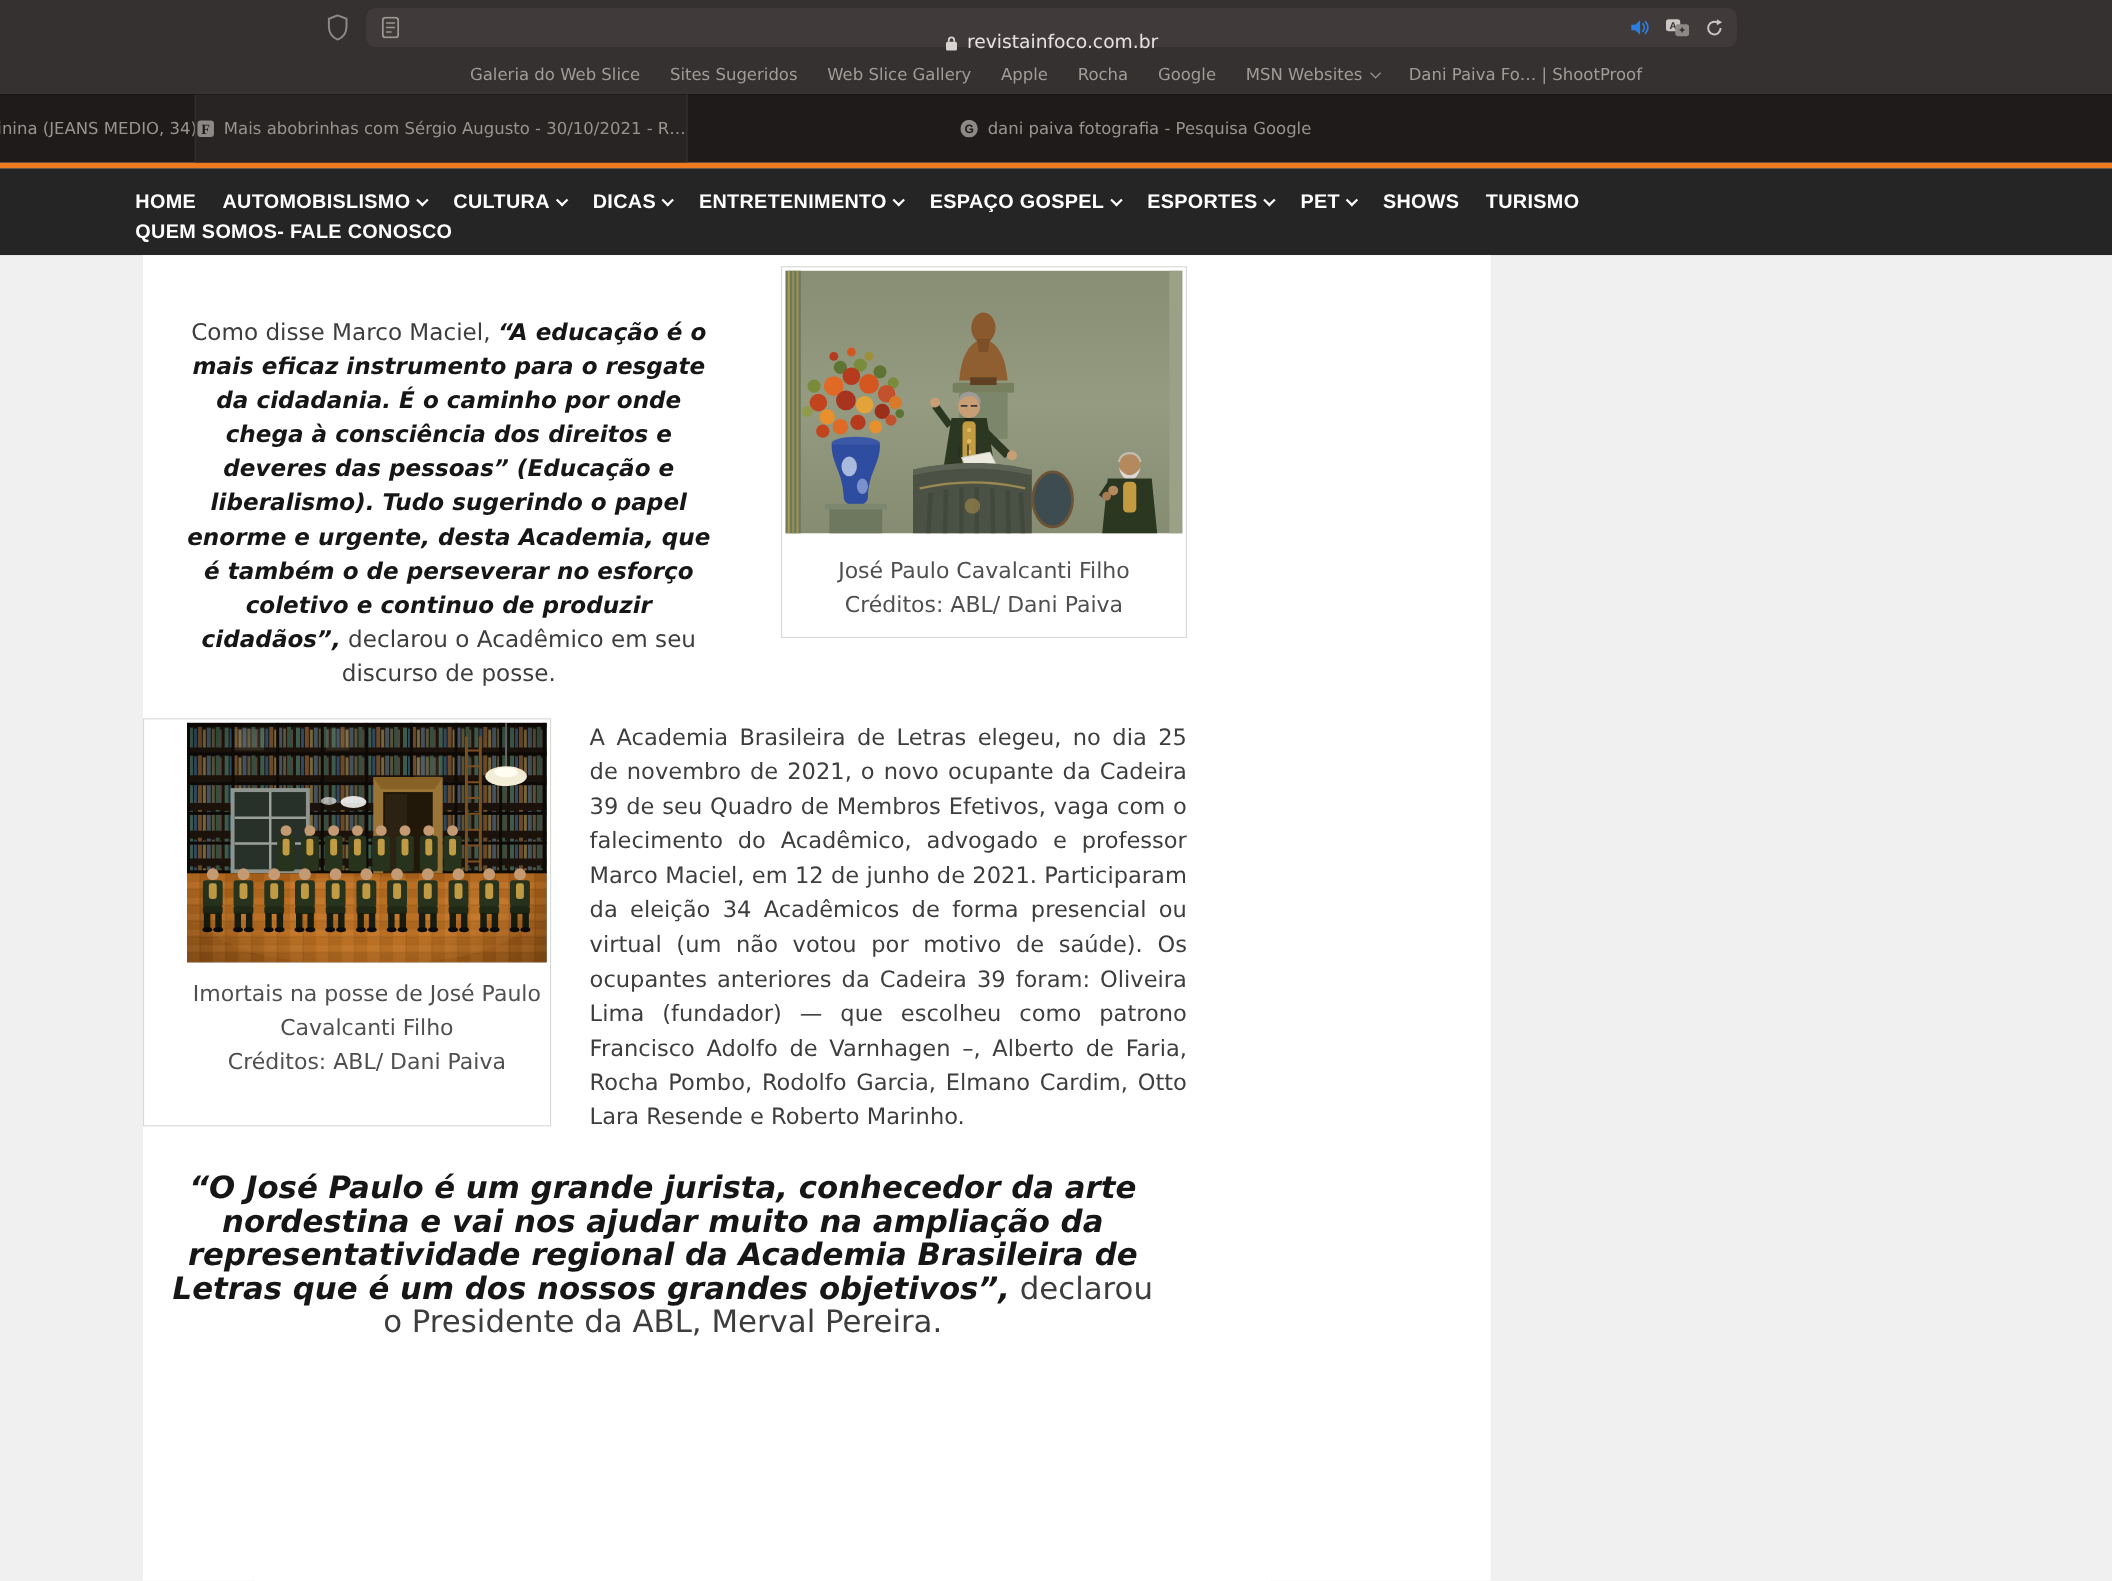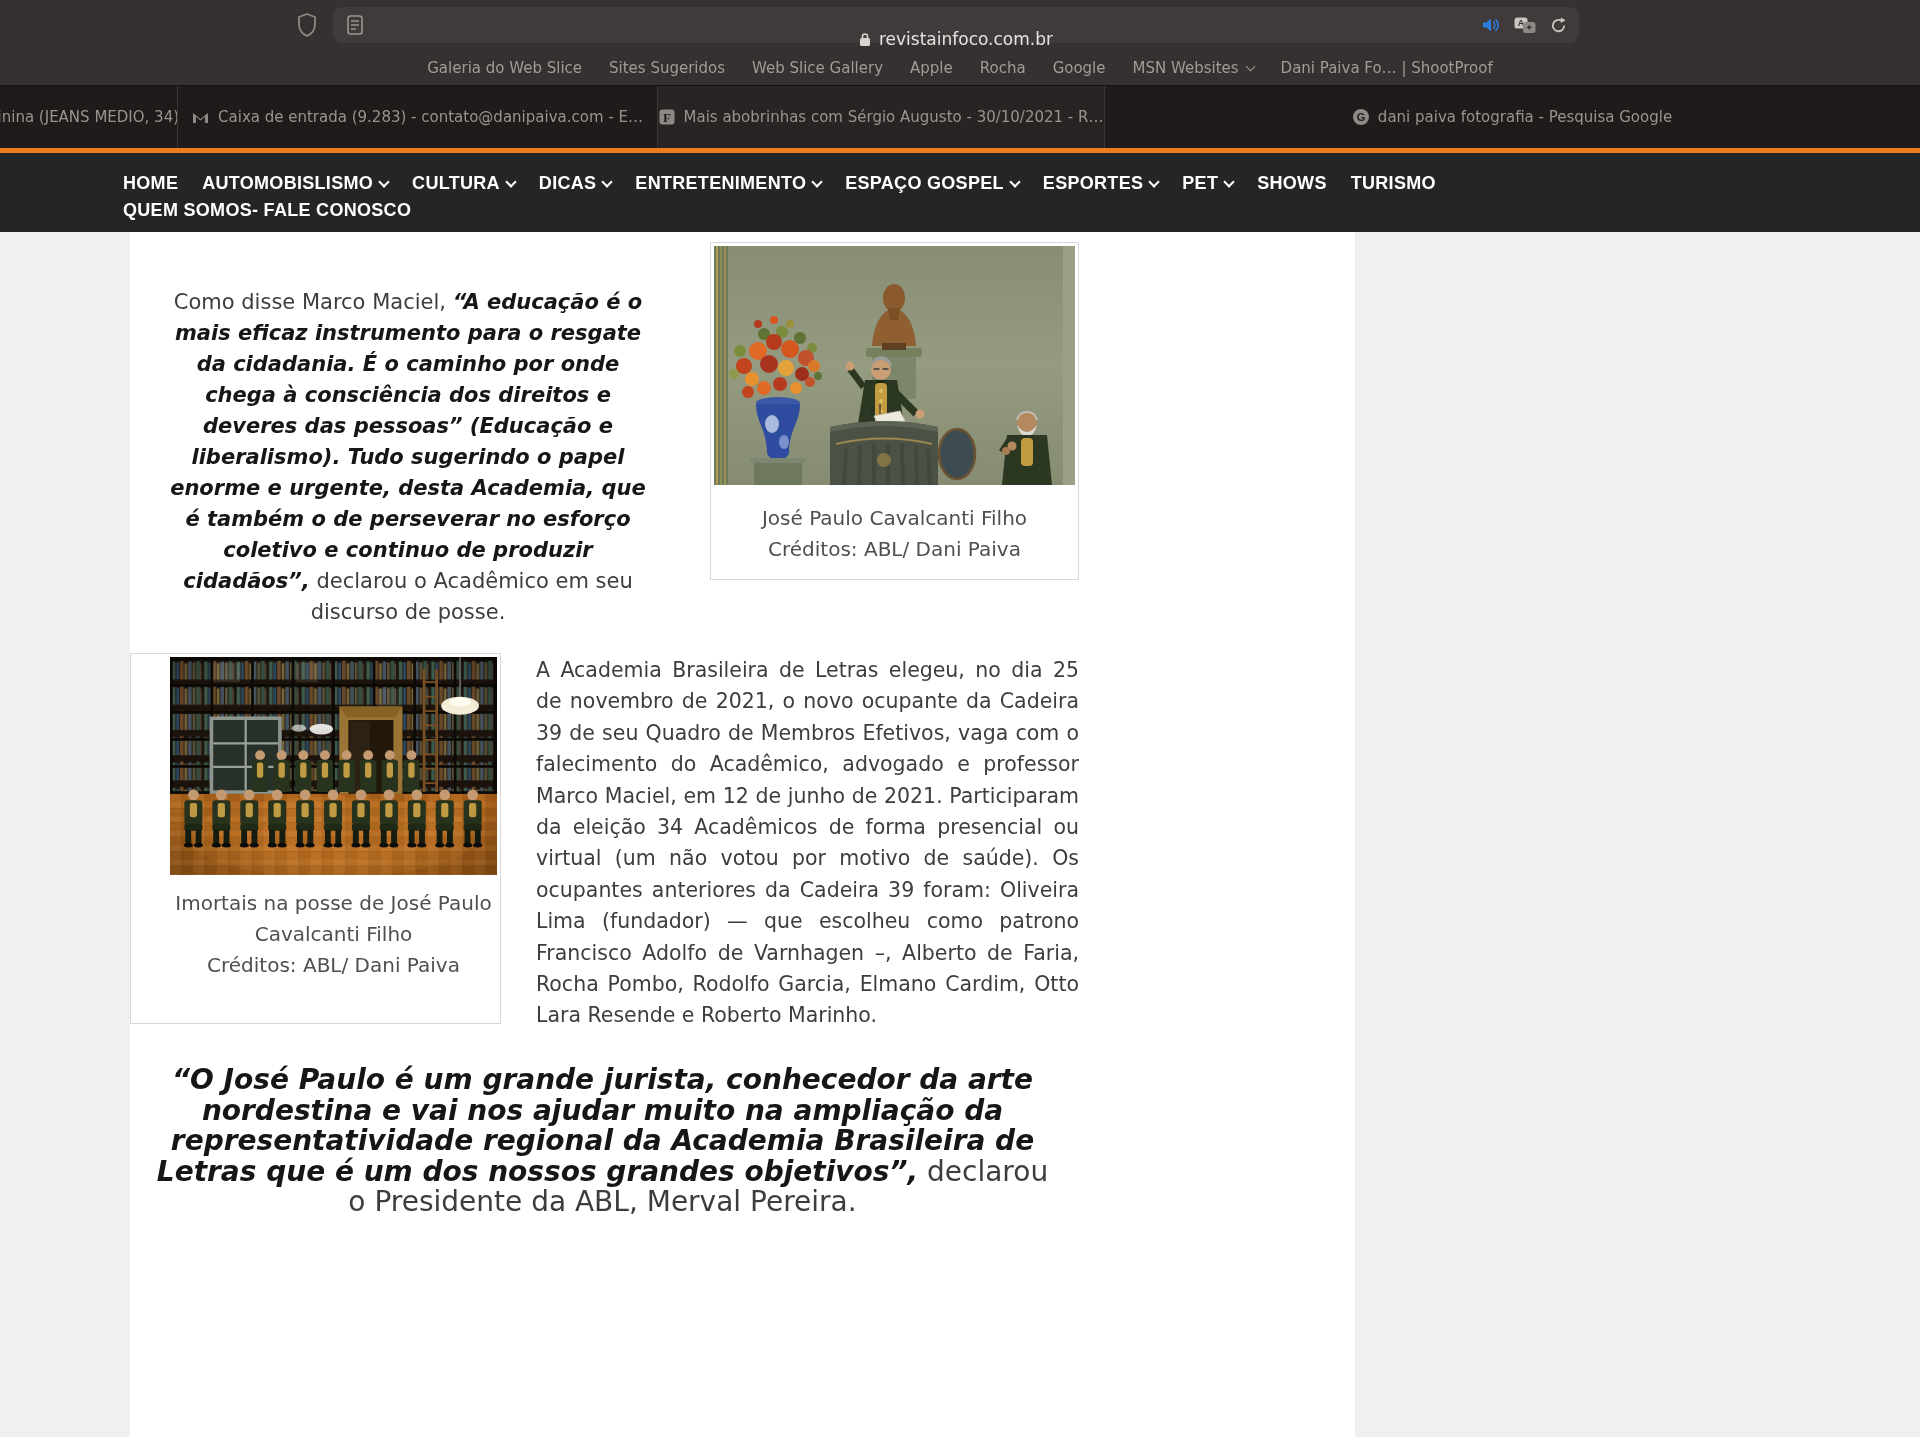--- a/index.html
+++ b/index.html
@@ -133,28 +133,20 @@
           <i class="chev"></i>
         </span>
       <span class="fav">
           <span>Dani Paiva Fo… | ShootProof</span>
         </span>
     </div>
 
     <div class="tabbar">
       <div class="tab t1">
         <span>minina (JEANS MEDIO, 34)…</span>
-      </div>
-      <div class="tab t2">
-        <span class="favicon">
-          <svg width="17" height="14">
-              <path d="M1,13 V3 L8.5,9 L16,3 V13 H13 V6.8 L8.5,10.4 L4,6.8 V13 Z" fill="#8d8986"></path>
-            </svg>
-        </span>
-        <span>Caixa de entrada (9.283) - contato@danipaiva.com - E…</span>
       </div>
       <div class="tab t3">
         <span class="favicon">
           <svg width="16" height="16">
               <rect x="0.5" y="0.5" width="15" height="15" rx="3" fill="#8d8986"></rect>
               <text x="8" y="12.5" font-family="Liberation Serif, serif" font-size="13" font-weight="bold" fill="#1e1b1a" text-anchor="middle">F</text>
             </svg>
         </span>
         <span>Mais abobrinhas com Sérgio Augusto - 30/10/2021 - R…</span>
       </div>

